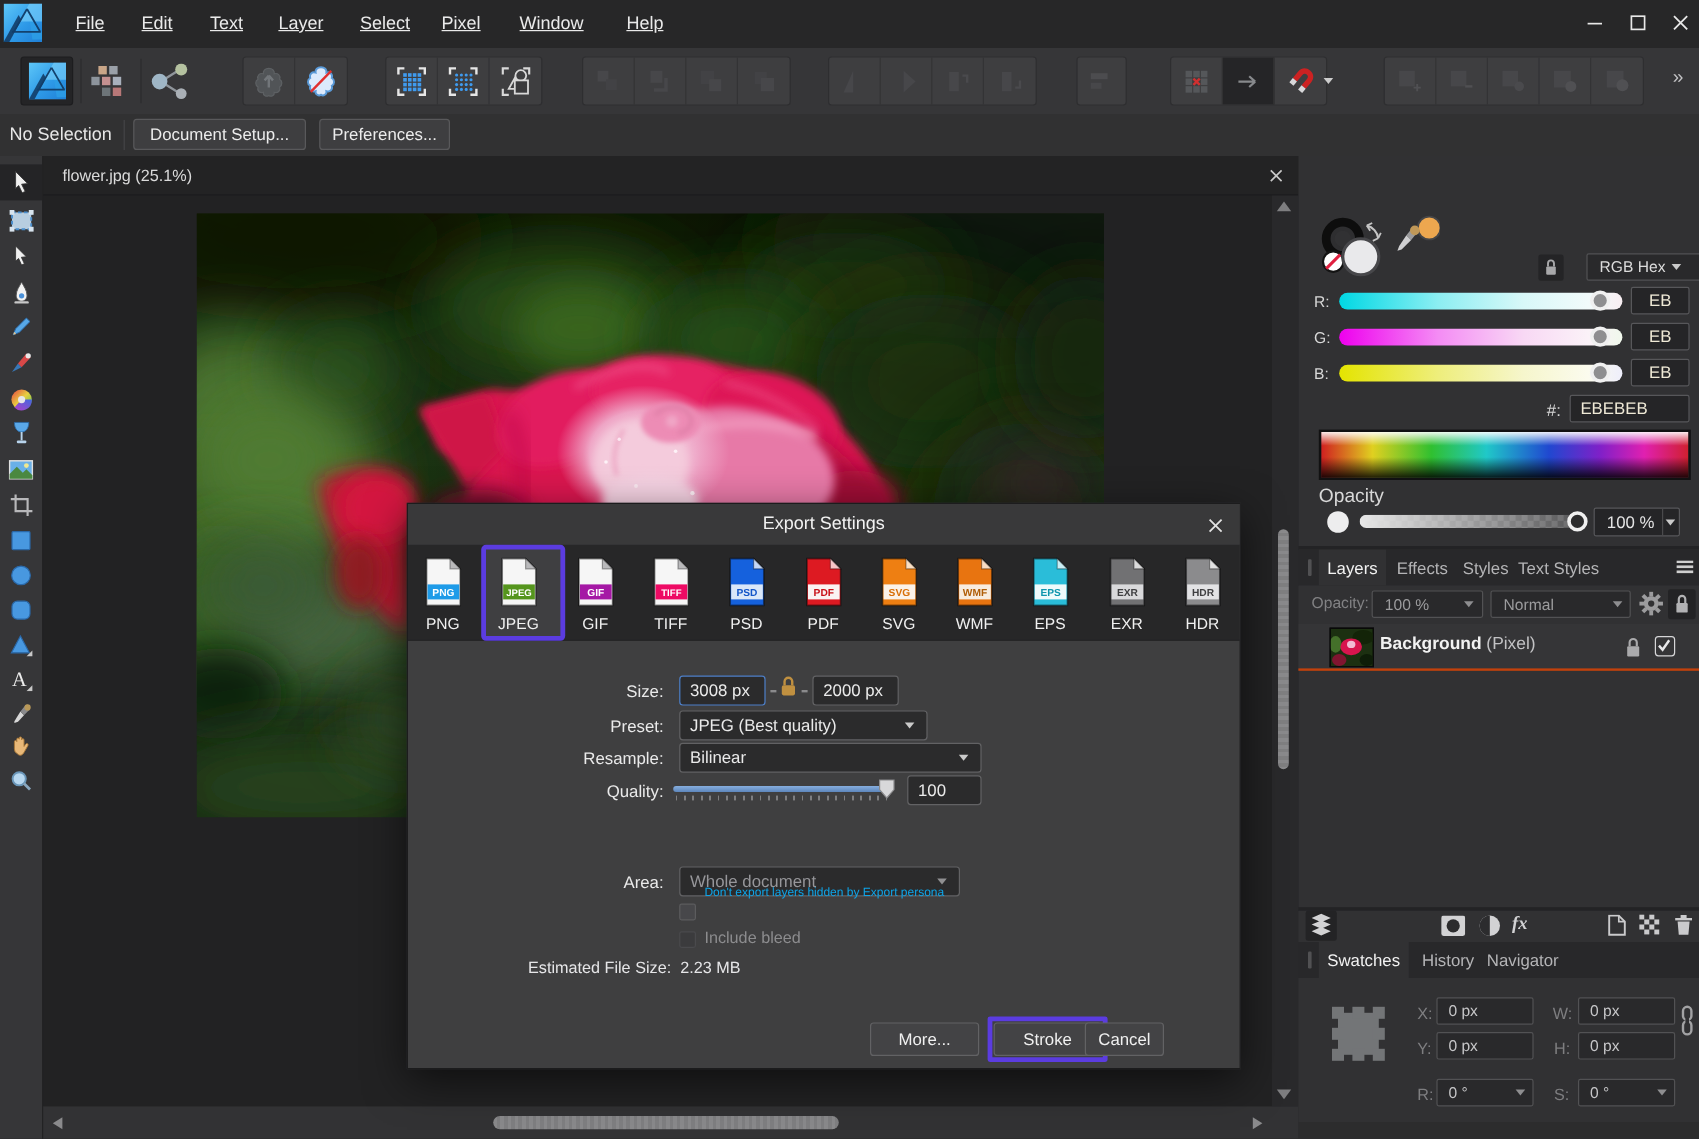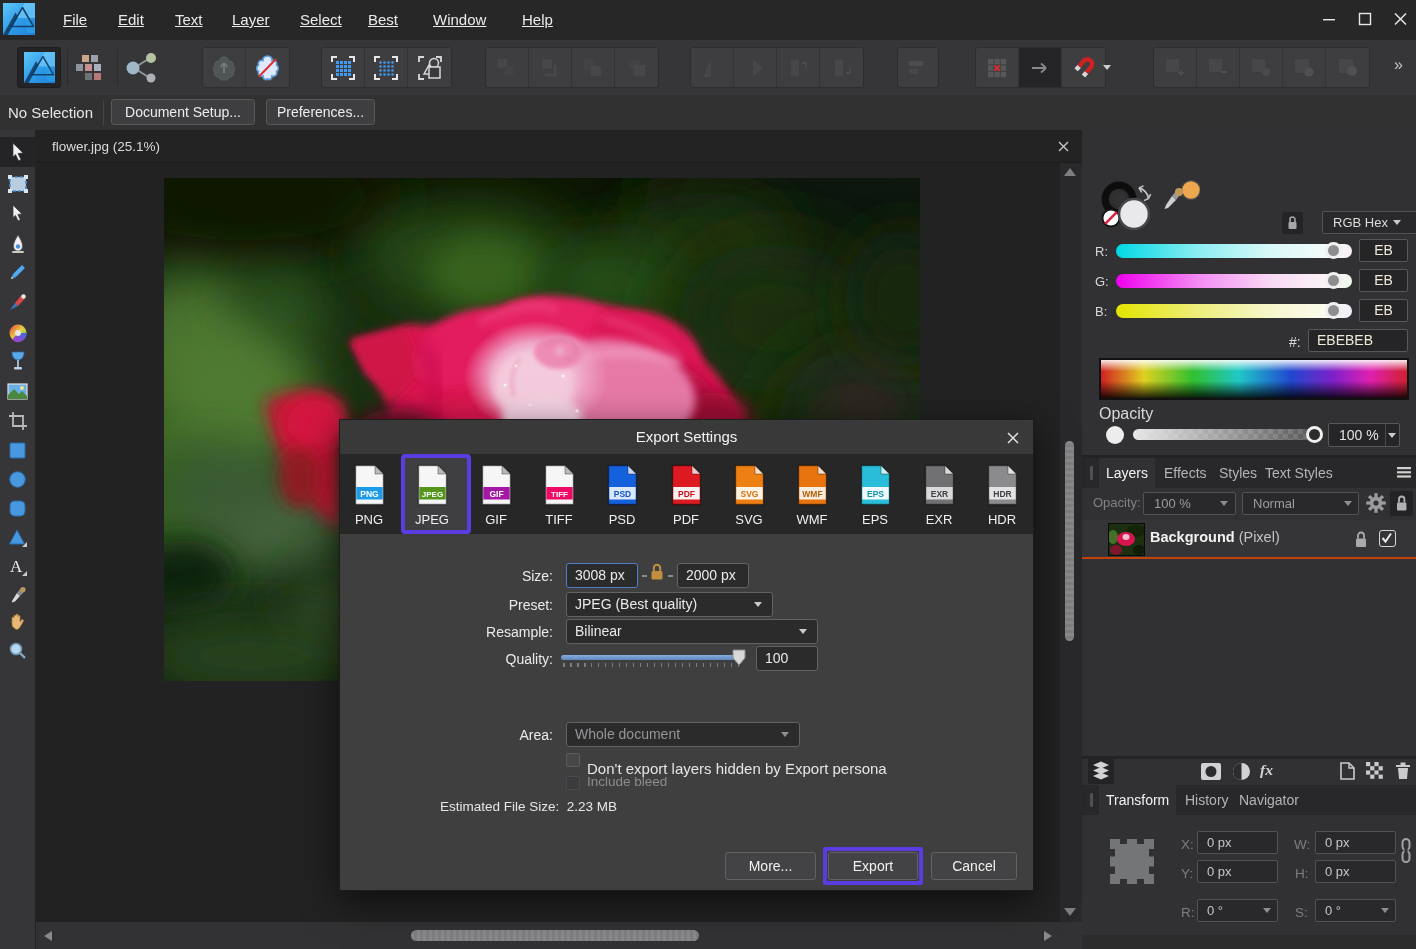--- a/index.html
+++ b/index.html
@@ -68,21 +68,21 @@
     <path d="M20 3 L32 24 L32 30 L24 30 Z" fill="#2d9fe6" opacity="0.8"></path>
     <path d="M13 15 L32 15 L32 0 L21.5 0 Z" fill="#7fd4fb" opacity="0.6"></path>
     <path d="M19.5 4.5 L8.5 23.5 M19.5 4.5 L30.5 23.5 M7 23.5 L31 23.5" stroke="#13416e" stroke-width="1.5" fill="none"></path>
     <path d="M0 32 L12.5 9.5 L14.8 13.5 L4.8 32 Z" fill="#123d68" opacity="0.9"></path>
   </svg>
   <div class="menuitem" style="left:63px">File</div>
   <div class="menuitem" style="left:118px">Edit</div>
   <div class="menuitem" style="left:175px">Text</div>
   <div class="menuitem" style="left:232px">Layer</div>
   <div class="menuitem" style="left:300px">Select</div>
-  <div class="menuitem" style="left:368px">Best</div>
+  <div class="menuitem" style="left:368px">Pixel</div>
   <div class="menuitem" style="left:433px">Window</div>
   <div class="menuitem" style="left:522px">Help</div>
   <div class="winbtn" style="left:1318px;top:0"><svg width="22" height="40">
           <rect x="5" y="19" width="12" height="1.4" fill="#e8e8e8"></rect>
         </svg></div>
   <div class="winbtn" style="left:1354px;top:0"><svg width="22" height="40">
           <rect x="5.5" y="13.5" width="11" height="11" fill="none" stroke="#e8e8e8" stroke-width="1.4"></rect>
         </svg></div>
   <div class="winbtn" style="left:1390px;top:0"><svg width="22" height="40">
           <path d="M5 13.5 L16 24.5 M16 13.5 L5 24.5" stroke="#e8e8e8" stroke-width="1.5"></path>
@@ -719,21 +719,21 @@
         </svg>
     <svg class="abs" style="left:313px;top:2px" width="16" height="19">
           <rect x="1" y="4" width="14" height="2" fill="#cacacc"></rect>
           <path d="M3 7 L13 7 L12 18 L4 18 Z" fill="#cacacc"></path>
           <rect x="5.5" y="1.5" width="5" height="2.5" fill="#cacacc"></rect>
         </svg>
   </div>
 
   <div class="ptabbar" style="top:655px">
     <div class="phandle"></div>
-    <div class="ptab active" style="left:17px">Transform</div>
+    <div class="ptab active" style="left:17px">Swatches</div>
     <div class="ptab" style="left:103px">History</div>
     <div class="ptab" style="left:157px">Navigator</div>
   </div>
   <div class="abs" style="left:0;top:685px;width:334px;height:236px;background:#313133">
 
     <svg class="abs" style="left:26px;top:22px" width="48" height="49" viewBox="0 0 48 49">
       <rect x="7" y="7" width="34" height="35" fill="#737577"></rect>
       <g fill="#737577">
             <rect x="2" y="2" width="10" height="10"></rect>
             <rect x="19" y="2" width="10" height="10"></rect>
@@ -909,23 +909,23 @@
   <div class="abs" style="left:221px;top:235px;width:181px;height:5px;border-radius:3px;background:linear-gradient(to bottom,#86aede,#5d86bc)"></div>
   <div class="abs" style="left:223px;top:243px;width:177px;height:4px;background:repeating-linear-gradient(to right,#7e7e80 0 1.5px,transparent 1.5px 7px)"></div>
   <svg class="abs" style="left:392px;top:229px" width="14" height="17">
         <path d="M1 1 L13 1 L13 9 L7 16 L1 9 Z" fill="#d8d8da" stroke="#8a8a8c" stroke-width="1"></path>
       </svg>
   <div class="dinput" style="left:416px;top:226px;width:62px;height:25px;line-height:23px">100</div>
   <div class="dlabel" style="left:130px;top:307px;width:83px">Area:</div>
   <div class="dinput" style="left:226px;top:302px;width:234px;height:25px;line-height:23px;color:#96969a">Whole document</div>
   <div class="darr" style="left:441px;top:312px;border-top-color:#909092"></div>
   <div class="abs" style="left:226px;top:333px;width:14px;height:14px;background:#47474a;border:1px solid #5c5c5e;border-radius:2px"></div>
-  <div class="abs" style="left:247px;top:340px;color:#e5e5e5;font-size:15px">Don't export layers hidden by Export persona</div>
+  <div class="abs" style="left:247px;top:319px;color:#0ea5e9;font-size:10px">Don't export layers hidden by Export persona</div>
   <div class="abs" style="left:226px;top:356px;width:14px;height:14px;background:#3b3b3d;border:1px solid #4a4a4d;border-radius:2px"></div>
   <div class="abs" style="left:247px;top:354px;color:#8c8c8e;font-size:13.5px">Include bleed</div>
   <div class="abs" style="left:100px;top:379px;color:#e6e6e8;font-size:13.5px">Estimated File Size:&nbsp; 2.23 MB</div>
 
   <div class="dbtn" style="left:385px;top:432px;width:91px">More...</div>
   <div class="abs" style="left:483px;top:427px;width:100px;height:38px;border:4px solid #5b3ce0;border-radius:2px"></div>
-  <div class="dbtn" style="left:488px;top:432px;width:90px">Export</div>
-  <div class="dbtn" style="left:591px;top:432px;width:86px">Cancel</div>
+  <div class="dbtn" style="left:488px;top:432px;width:90px">Stroke</div>
+  <div class="dbtn" style="left:564px;top:432px;width:66px">Cancel</div>
 </div>
 </div>
 
 </body></html>

